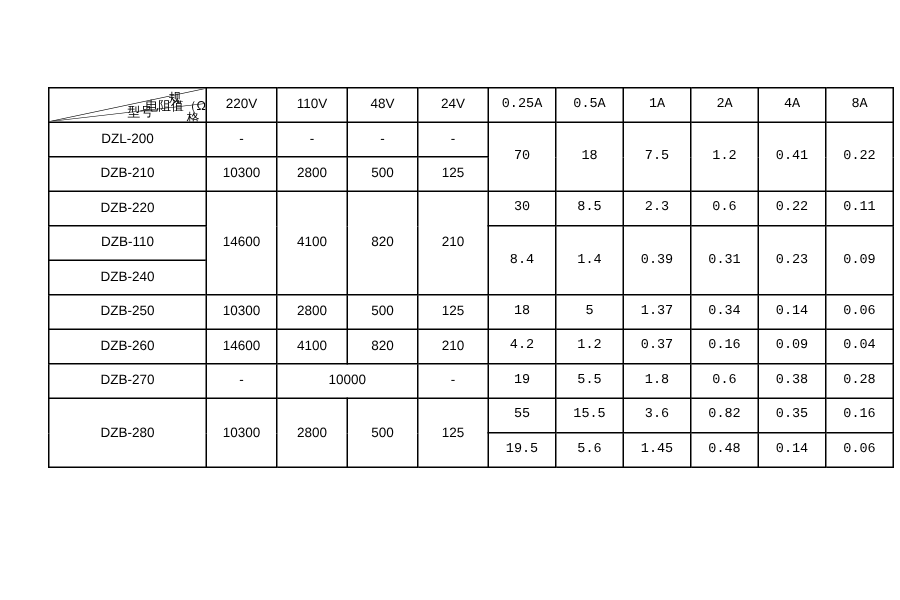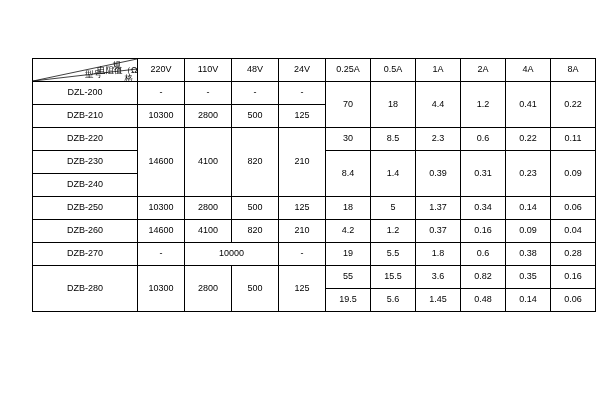--- a/index.html
+++ b/index.html
@@ -30,21 +30,21 @@
     font-weight: normal;
     color: #000000;
     text-align: center;
     vertical-align: middle;
     padding: 0;
     height: 22px;
     line-height: 1.1;
   }
   td.model-col { width: 104px; }
   td.volt-col  { width: 46px; }
-  td.cur-col   { width: 44px; }
+  td.cur-col   { width: 44px; font-family: Liberation Mono, monospace; }
 
   
   td.corner {
     position: relative;
     height: 44px;
     overflow: hidden;
   }
   td.corner svg {
     position: absolute;
     left: 0; top: 0;
@@ -95,21 +95,21 @@
       </tr>
 
       <tr>
         <td class="model-col">DZL-200</td>
         <td class="volt-col">-</td>
         <td class="volt-col">-</td>
         <td class="volt-col">-</td>
         <td class="volt-col">-</td>
         <td class="cur-col" rowspan="2">70</td>
         <td class="cur-col" rowspan="2">18</td>
-        <td class="cur-col" rowspan="2">4.4</td>
+        <td class="cur-col" rowspan="2">7.5</td>
         <td class="cur-col" rowspan="2">1.2</td>
         <td class="cur-col" rowspan="2">0.41</td>
         <td class="cur-col" rowspan="2">0.22</td>
       </tr>
 
       <tr>
         <td class="model-col">DZB-210</td>
         <td class="volt-col">10300</td>
         <td class="volt-col">2800</td>
         <td class="volt-col">500</td>
@@ -124,21 +124,21 @@
         <td class="volt-col" rowspan="3">210</td>
         <td class="cur-col">30</td>
         <td class="cur-col">8.5</td>
         <td class="cur-col">2.3</td>
         <td class="cur-col">0.6</td>
         <td class="cur-col">0.22</td>
         <td class="cur-col">0.11</td>
       </tr>
 
       <tr>
-        <td class="model-col">DZB-230</td>
+        <td class="model-col">DZB-110</td>
         <td class="cur-col" rowspan="2">8.4</td>
         <td class="cur-col" rowspan="2">1.4</td>
         <td class="cur-col" rowspan="2">0.39</td>
         <td class="cur-col" rowspan="2">0.31</td>
         <td class="cur-col" rowspan="2">0.23</td>
         <td class="cur-col" rowspan="2">0.09</td>
       </tr>
 
       <tr>
         <td class="model-col">DZB-240</td>

